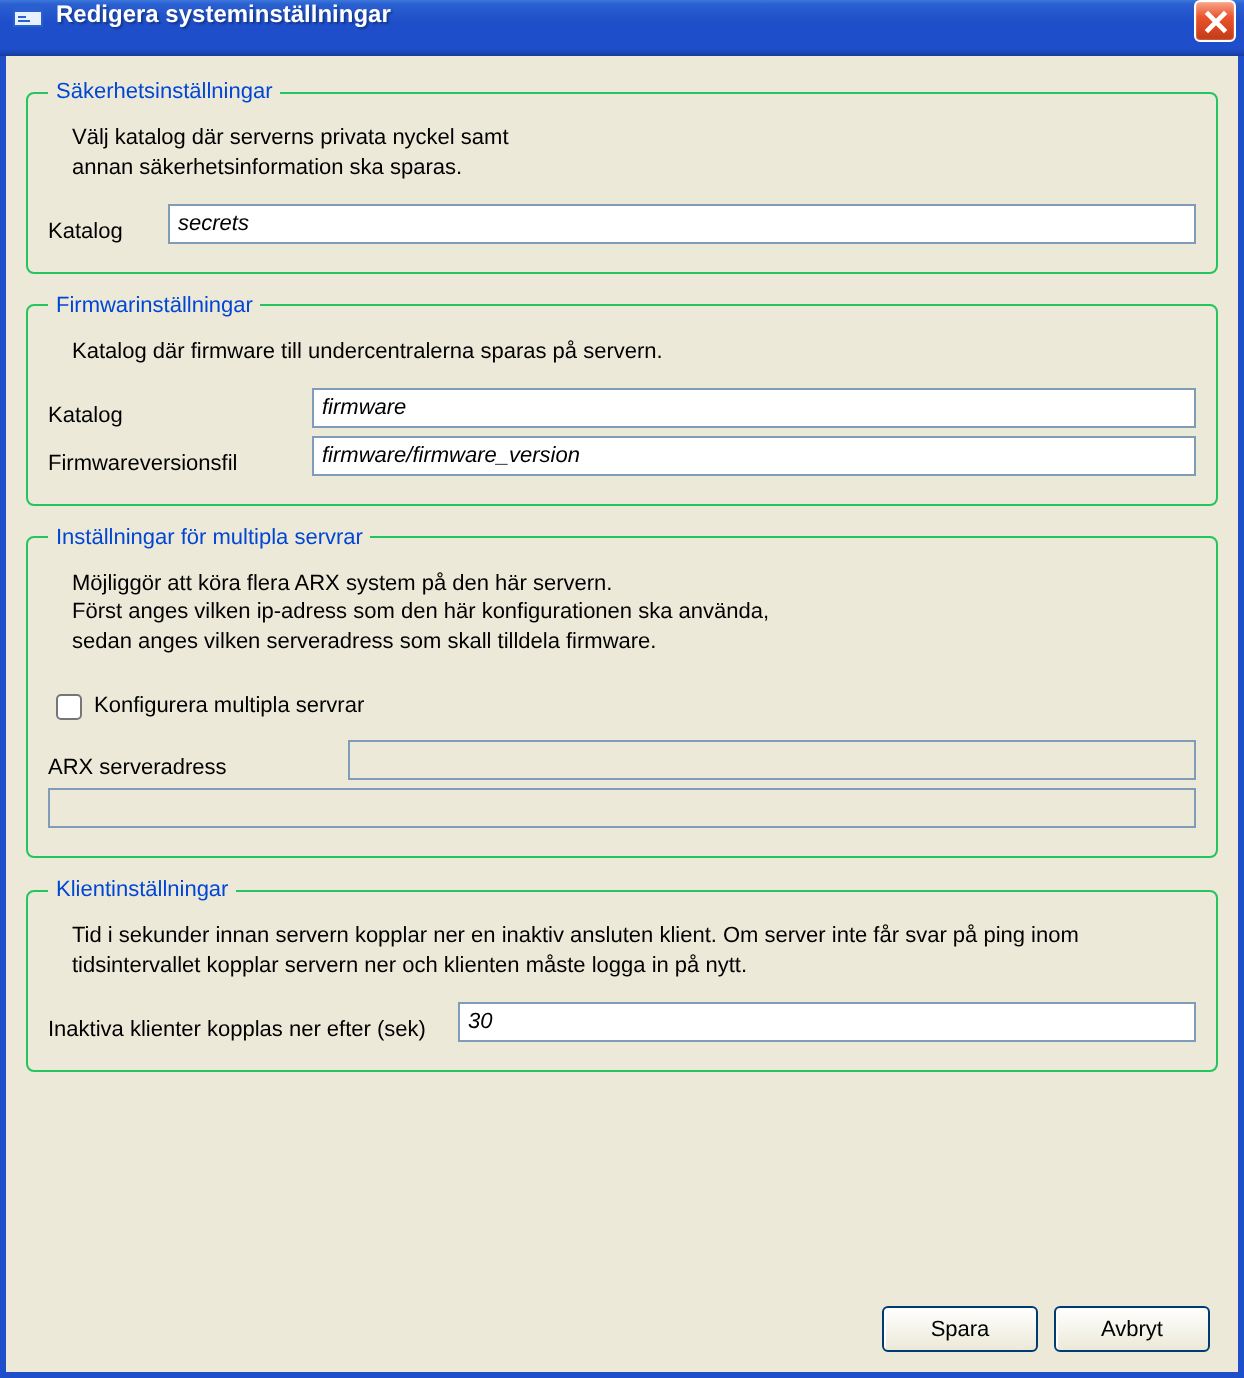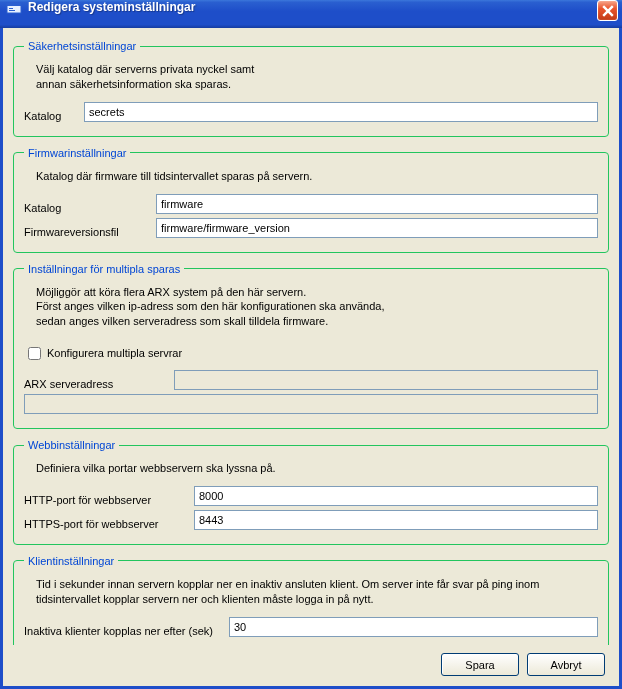--- a/index.html
+++ b/index.html
@@ -47,21 +47,21 @@
   }
   fieldset.group legend {
     color: #0046D5; padding: 0 4px; font-size: 11px;
   }
   .desc { color: #000; margin: 2px 0 10px 12px; line-height: 1.35; }
 
   .row { display: flex; align-items: flex-end; margin: 4px 0; }
   .row label.fld { color: #000; padding-right: 8px; }
   .row input[type=text] {
     flex: 1; height: 20px; border: 1px solid #7F9DB9; padding: 1px 4px;
-    font-family: inherit; font-size: 11px; background: #fff;
+    font-family: inherit; font-size: 11px; background: #fff; font-style: italic;
   }
   .row input[type=text][disabled] { background: #ECE9D8; color: #808080; }
 
   .lbl-col-1 { width: 60px; }
   .lbl-col-2 { width: 132px; }
   .lbl-col-3 { width: 150px; }
   .lbl-col-4 { width: 170px; }
   .lbl-col-5 { width: 205px; }
 
   .checkbox-row { display:flex; align-items:flex-start; margin: 18px 0 10px 4px; }
@@ -110,63 +110,51 @@
         <span>annan säkerhetsinformation ska sparas.</span>
       </div>
       <div class="row">
         <label class="fld lbl-col-1">Katalog</label>
         <input type="text" value="secrets" style="">
       </div>
     </fieldset>
 
     <fieldset class="group">
       <legend>Firmwarinställningar</legend>
-      <div class="desc">Katalog där firmware till tidsintervallet sparas på servern.</div>
+      <div class="desc">Katalog där firmware till undercentralerna sparas på servern.</div>
       <div class="row">
         <label class="fld lbl-col-2">Katalog</label>
         <input type="text" value="firmware" style="">
       </div>
       <div class="row">
         <label class="fld lbl-col-2">Firmwareversionsfil</label>
         <input type="text" value="firmware/firmware_version" style="">
       </div>
     </fieldset>
 
     <fieldset class="group">
-      <legend>Inställningar för multipla sparas</legend>
+      <legend>Inställningar för multipla servrar</legend>
       <div class="desc">
         <span>Möjliggör att köra flera ARX system på den här servern.</span><br>
         <span>Först anges vilken ip-adress som den här konfigurationen ska använda,</span><br>
         <span>sedan anges vilken serveradress som skall tilldela firmware.</span>
       </div>
       <div class="checkbox-row">
         <input type="checkbox" style="">
         <label>Konfigurera multipla servrar</label>
       </div>
       <div class="row">
         <label class="fld lbl-col-3">ARX serveradress</label>
         <input type="text" disabled="" value="" style="">
       </div>
       <div class="row">
         <input type="text" disabled="" value="" style="">
       </div>
     </fieldset>
 
-    <fieldset class="group">
-      <legend>Webbinställningar</legend>
-      <div class="desc">Definiera vilka portar webbservern ska lyssna på.</div>
-      <div class="row">
-        <label class="fld lbl-col-4">HTTP-port för webbserver</label>
-        <input type="text" value="8000" style="">
-      </div>
-      <div class="row">
-        <label class="fld lbl-col-4">HTTPS-port för webbserver</label>
-        <input type="text" value="8443" style="">
-      </div>
-    </fieldset>
 
     <fieldset class="group">
       <legend>Klientinställningar</legend>
       <div class="desc">Tid i sekunder innan servern kopplar ner en inaktiv ansluten klient. Om server inte får svar på ping inom tidsintervallet kopplar servern ner och klienten måste logga in på nytt.</div>
       <div class="row">
         <label class="fld lbl-col-5">Inaktiva klienter kopplas ner efter (sek)</label>
         <input type="text" value="30" style="">
       </div>
     </fieldset>
 

